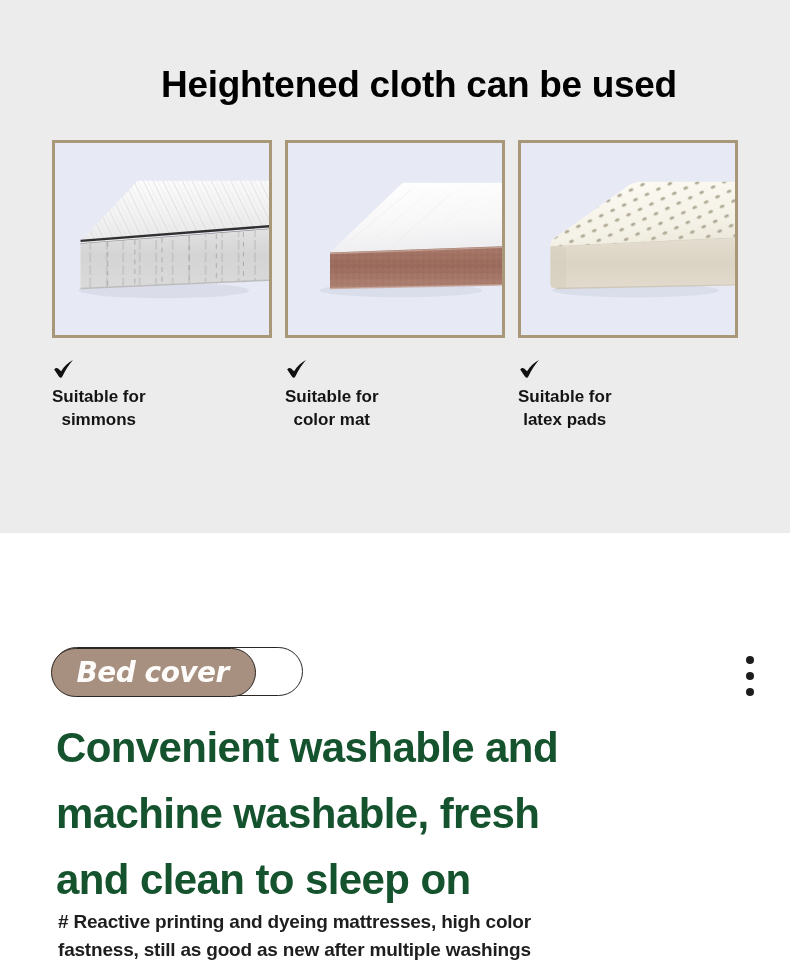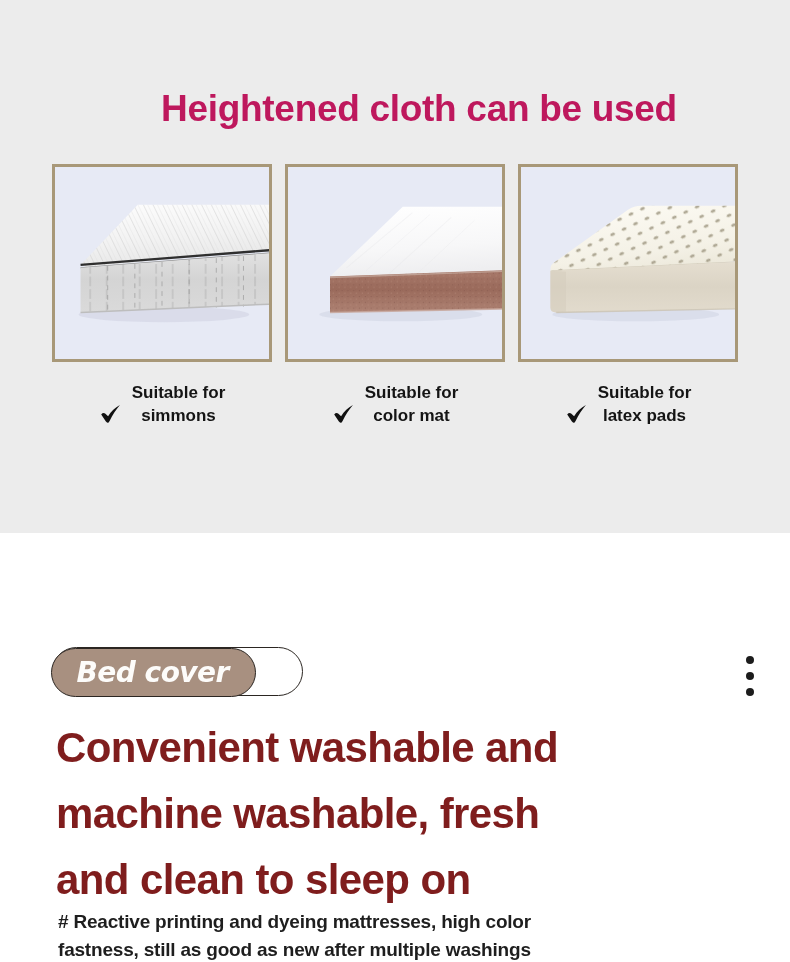--- a/index.html
+++ b/index.html
@@ -25,22 +25,22 @@
     width:790px;
     position:relative;
   }
 
   .compat-title {
     text-align:center;
     font-size:37px;
     line-height:62px;
     font-weight:700;
     letter-spacing:-0.3px;
-    color:#be185d;
-    padding-top:78px;
+    color:#000000;
+    padding-top:54px;
     font-stretch:condensed;
     margin-left:48px;
   }
   .compat-title .ln { display:block; }
 
   
   .card-row {
     display:flex;
     justify-content:space-between;
     padding:0 52px;
@@ -63,23 +63,24 @@
   
   .caption-row {
     display:flex;
     justify-content:space-between;
     padding:0 52px;
     margin-top:19px;
   }
   .caption-cell {
     width:220px;
     display:flex;
-    align-items:flex-end;
+    align-items:flex-start;
     justify-content:center;
-    gap:9px;
+    gap:3px;
+    flex-direction:column;
   }
   .check-icon {
     flex:0 0 auto;
     width:24px;
     height:24px;
     margin-top:1px;
   }
   .check-icon svg { display:block; width:24px; height:24px; }
 
   .caption-text {
@@ -160,21 +161,21 @@
   
   .cover-heading {
     position:absolute;
     left:56px;
     top:182px;
     width:690px;
     font-size:42px;
     line-height:66px;
     font-weight:700;
     letter-spacing:-0.6px;
-    color:#7f1d1d;
+    color:#14532d;
   }
   .cover-heading .ln { display:block; }
 
   
   .cover-body {
     position:absolute;
     left:58px;
     top:375px;
     width:700px;
     font-size:19px;

